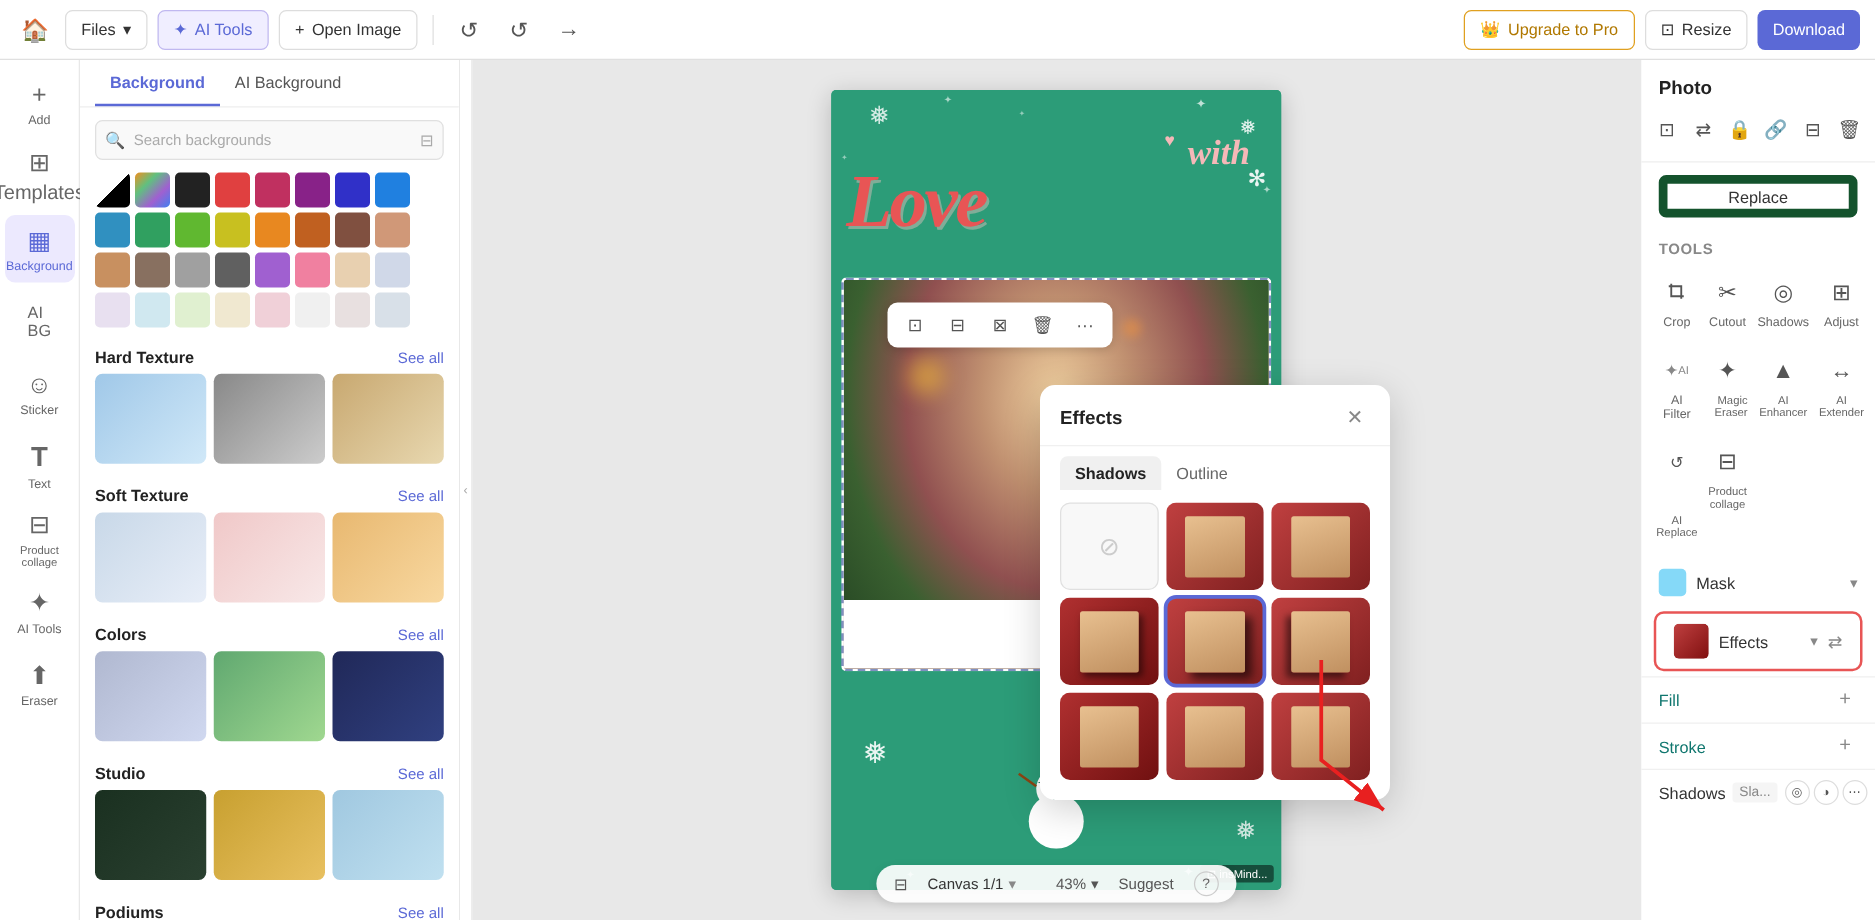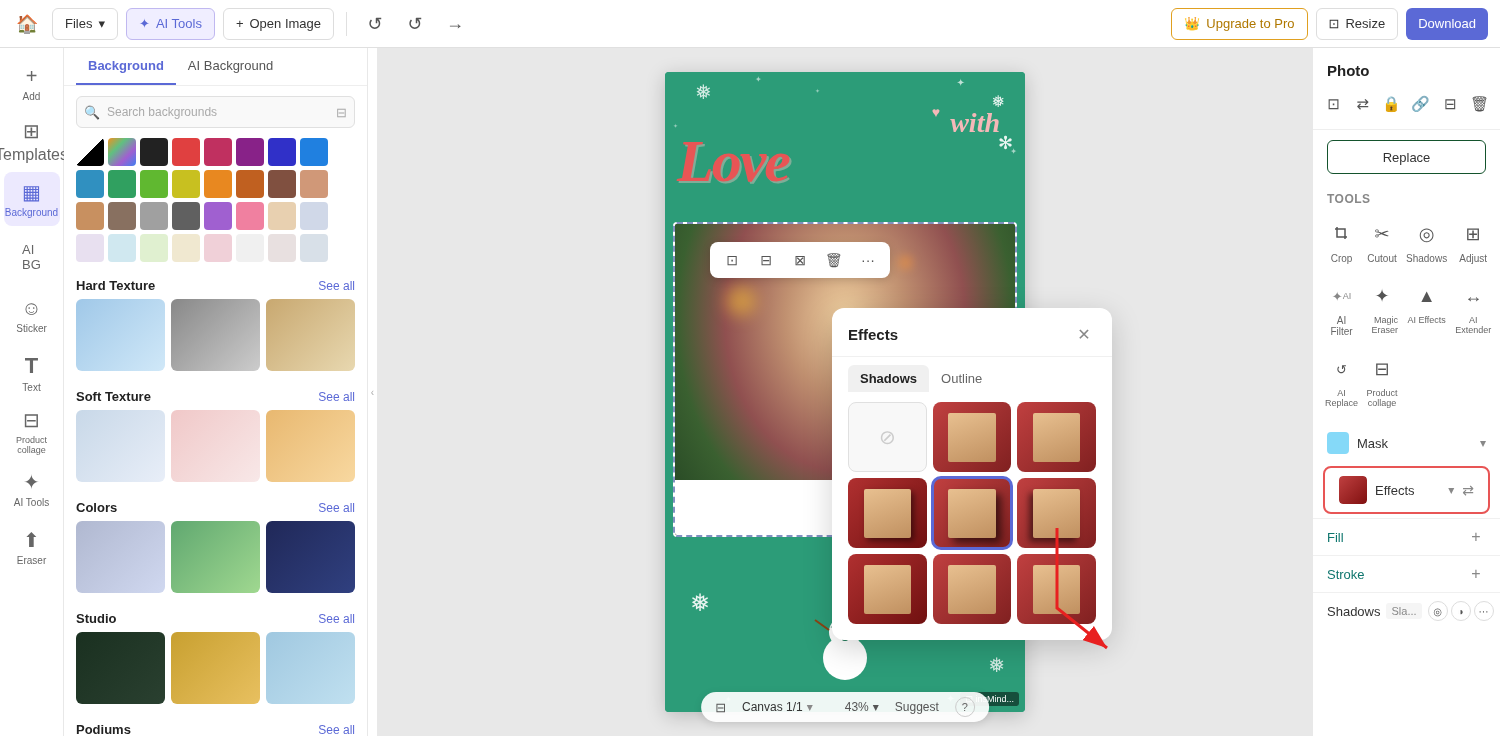--- a/index.html
+++ b/index.html
@@ -57,21 +57,21 @@
     
     .img-toolbar { position: absolute; top: 170px; left: 45px; background: #fff; border-radius: 8px; padding: 4px 8px; display: flex; align-items: center; gap: 6px; box-shadow: 0 2px 8px rgba(0,0,0,0.15); z-index: 10; }
     .img-toolbar-btn { width: 28px; height: 28px; display: flex; align-items: center; justify-content: center; border-radius: 4px; cursor: pointer; color: #555; font-size: 14px; }
 
     
     #right-panel { width: 188px; background: #fff; border-left: 1px solid #e8e8e8; overflow-y: auto; flex-shrink: 0; padding-bottom: 20px; }
     .right-panel-title { font-size: 15px; font-weight: 700; color: #222; padding: 14px 14px 10px; }
     .right-panel-toolbar { display: flex; gap: 8px; padding: 0 10px 10px; border-bottom: 1px solid #eee; }
     .right-panel-icon { width: 30px; height: 30px; display: flex; align-items: center; justify-content: center; border-radius: 4px; cursor: pointer; color: #555; font-size: 15px; }
 
-    .replace-btn { margin: 10px 14px; height: 34px; background: #fff; border: 1px solid #14532d; border-radius: 6px; font-size: 13px; color: #333; cursor: pointer; width: calc(100% - 28px); }
+    .replace-btn { margin: 10px 14px; height: 34px; background: #fff; border: 7px solid #14532d; border-radius: 6px; font-size: 13px; color: #333; cursor: pointer; width: calc(100% - 28px); }
 
     .tools-section-title { font-size: 12px; font-weight: 600; color: #888; padding: 8px 14px 6px; text-transform: uppercase; letter-spacing: 0.5px; }
     .tools-grid { display: grid; grid-template-columns: repeat(4, 1fr); gap: 4px; padding: 0 10px 10px; }
     .tool-item { display: flex; flex-direction: column; align-items: center; gap: 3px; padding: 6px 2px; border-radius: 6px; cursor: pointer; }
     .tool-item .tool-icon { font-size: 18px; color: #555; width: 32px; height: 32px; display: flex; align-items: center; justify-content: center; }
     .tool-item .tool-label { font-size: 10px; color: #666; text-align: center; }
 
     .property-row { display: flex; align-items: center; justify-content: space-between; padding: 8px 14px; border-top: 1px solid #f0f0f0; }
     .property-label { font-size: 13px; color: #0f766e; font-weight: 500; }
     .property-add { width: 20px; height: 20px; display: flex; align-items: center; justify-content: center; color: #888; cursor: pointer; font-size: 16px; }
@@ -526,29 +526,29 @@
       <div class="tool-item">
         <div class="tool-icon" style="font-size:13px;color:#888;">✦<br><span style="font-size:9px;">AI</span></div>
         <span class="tool-label">AI Filter</span>
       </div>
       <div class="tool-item">
         <div class="tool-icon">✦</div>
         <span class="tool-label" style="font-size:9px;text-align:right;">Magic Eraser</span>
       </div>
       <div class="tool-item">
         <div class="tool-icon">▲</div>
-        <span class="tool-label" style="font-size:9px;">AI Effects</span>
+        <span class="tool-label" style="font-size:9px;">AI Enhancer</span>
       </div>
       <div class="tool-item">
         <div class="tool-icon">↔</div>
         <span class="tool-label" style="font-size:9px;">AI Extender</span>
       </div>
       <div class="tool-item">
         <div class="tool-icon" style="font-size:13px;">↺</div>
-        <span class="tool-label" style="font-size:9px;">AI Replace</span>
+        <span class="tool-label" style="font-size:9px;margin-top:23px;">AI Replace</span>
       </div>
       <div class="tool-item">
         <div class="tool-icon">⊟</div>
         <span class="tool-label" style="font-size:9px;">Product collage</span>
       </div>
     </div>
 
     
     <div class="mask-row">
       <div class="mask-color"></div>

